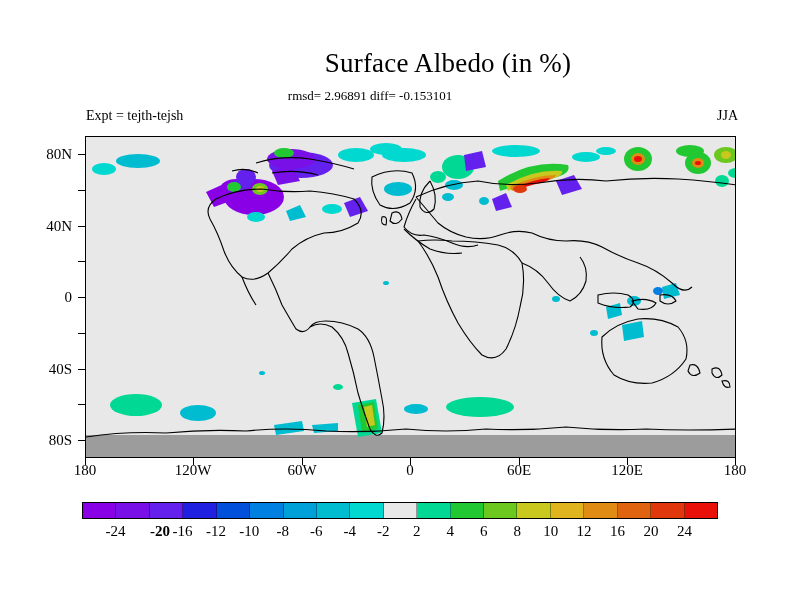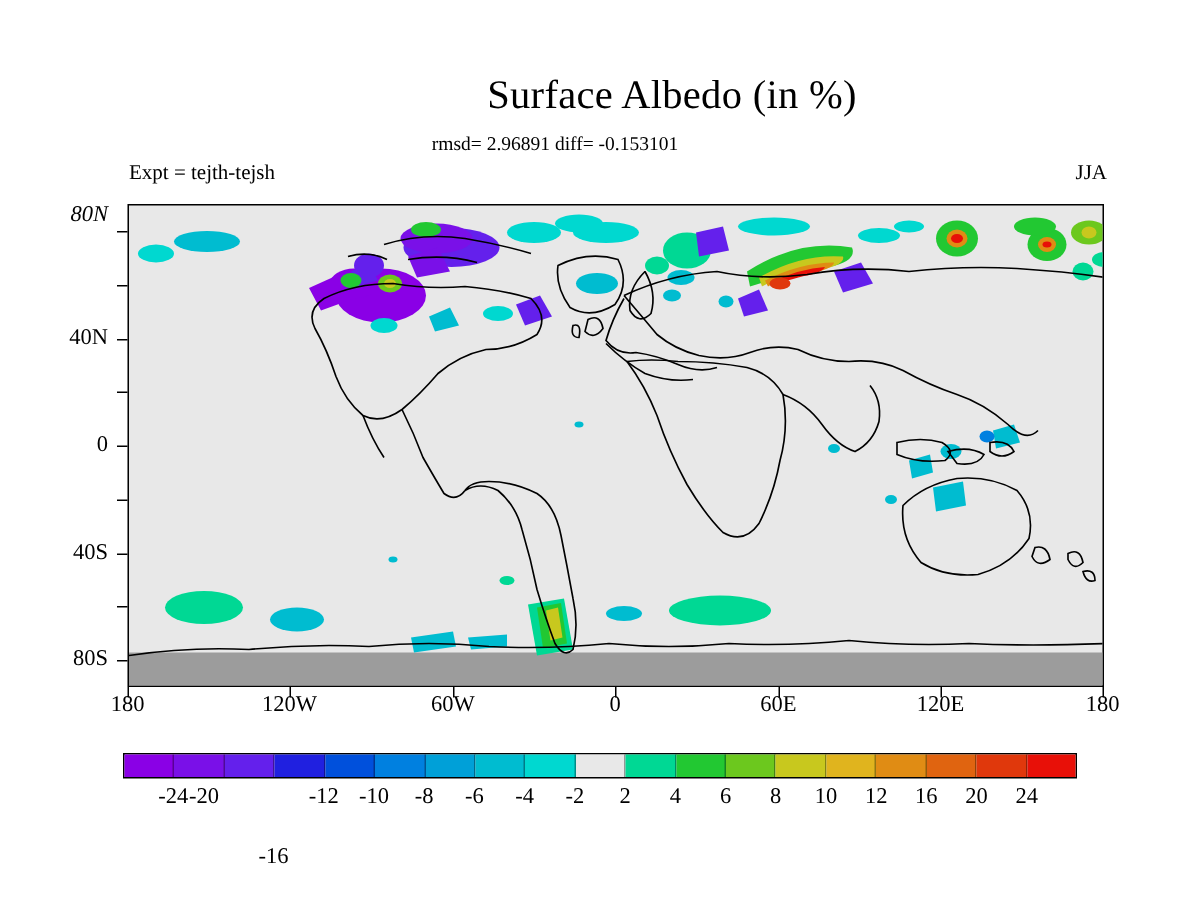--- a/index.html
+++ b/index.html
@@ -205,21 +205,21 @@
   <div class="tick" style="left:78px;top:154px;width:7px;height:1px;"></div>
   <div class="tick" style="left:78px;top:190px;width:7px;height:1px;"></div>
   <div class="tick" style="left:78px;top:226px;width:7px;height:1px;"></div>
   <div class="tick" style="left:78px;top:261px;width:7px;height:1px;"></div>
   <div class="tick" style="left:78px;top:297px;width:7px;height:1px;"></div>
   <div class="tick" style="left:78px;top:333px;width:7px;height:1px;"></div>
   <div class="tick" style="left:78px;top:369px;width:7px;height:1px;"></div>
   <div class="tick" style="left:78px;top:404px;width:7px;height:1px;"></div>
   <div class="tick" style="left:78px;top:440px;width:7px;height:1px;"></div>
 
-  <div class="ylab" style="left:26px;top:144px;font-style:italic;">80N</div>
+  <div class="ylab" style="left:26px;top:154px;">80N</div>
   <div class="ylab" style="left:26px;top:226px;">40N</div>
   <div class="ylab" style="left:26px;top:297px;">0</div>
   <div class="ylab" style="left:26px;top:369px;">40S</div>
   <div class="ylab" style="left:26px;top:440px;">80S</div>
 
   <div class="cbar" id="colorbar">
       <div style="background: rgb(138, 0, 230);"></div>
       <div style="background: rgb(122, 16, 232);"></div>
       <div style="background: rgb(100, 32, 236);"></div>
       <div style="background: rgb(32, 32, 224);"></div>
@@ -234,22 +234,22 @@
       <div style="background: rgb(108, 200, 30);"></div>
       <div style="background: rgb(200, 200, 30);"></div>
       <div style="background: rgb(224, 180, 30);"></div>
       <div style="background: rgb(224, 140, 20);"></div>
       <div style="background: rgb(224, 100, 16);"></div>
       <div style="background: rgb(224, 56, 12);"></div>
       <div style="background: rgb(232, 16, 8);"></div>
     </div>
   <div id="cblabels">
       <div class="cblab" style="left: 115.474px;">-24</div>
-      <div class="cblab" style="left: 136px;">-20</div>
-      <div class="cblab" style="left: 182.421px; margin-top: 40px;">-16</div>
+      <div class="cblab" style="left: 160px; font-weight: bold;">-20</div>
+      <div class="cblab" style="left: 182.421px;">-16</div>
       <div class="cblab" style="left: 215.895px;">-12</div>
       <div class="cblab" style="left: 249.368px;">-10</div>
       <div class="cblab" style="left: 282.842px;">-8</div>
       <div class="cblab" style="left: 316.316px;">-6</div>
       <div class="cblab" style="left: 349.789px;">-4</div>
       <div class="cblab" style="left: 383.263px;">-2</div>
       <div class="cblab" style="left: 416.737px;">2</div>
       <div class="cblab" style="left: 450.211px;">4</div>
       <div class="cblab" style="left: 483.684px;">6</div>
       <div class="cblab" style="left: 517.158px;">8</div>

